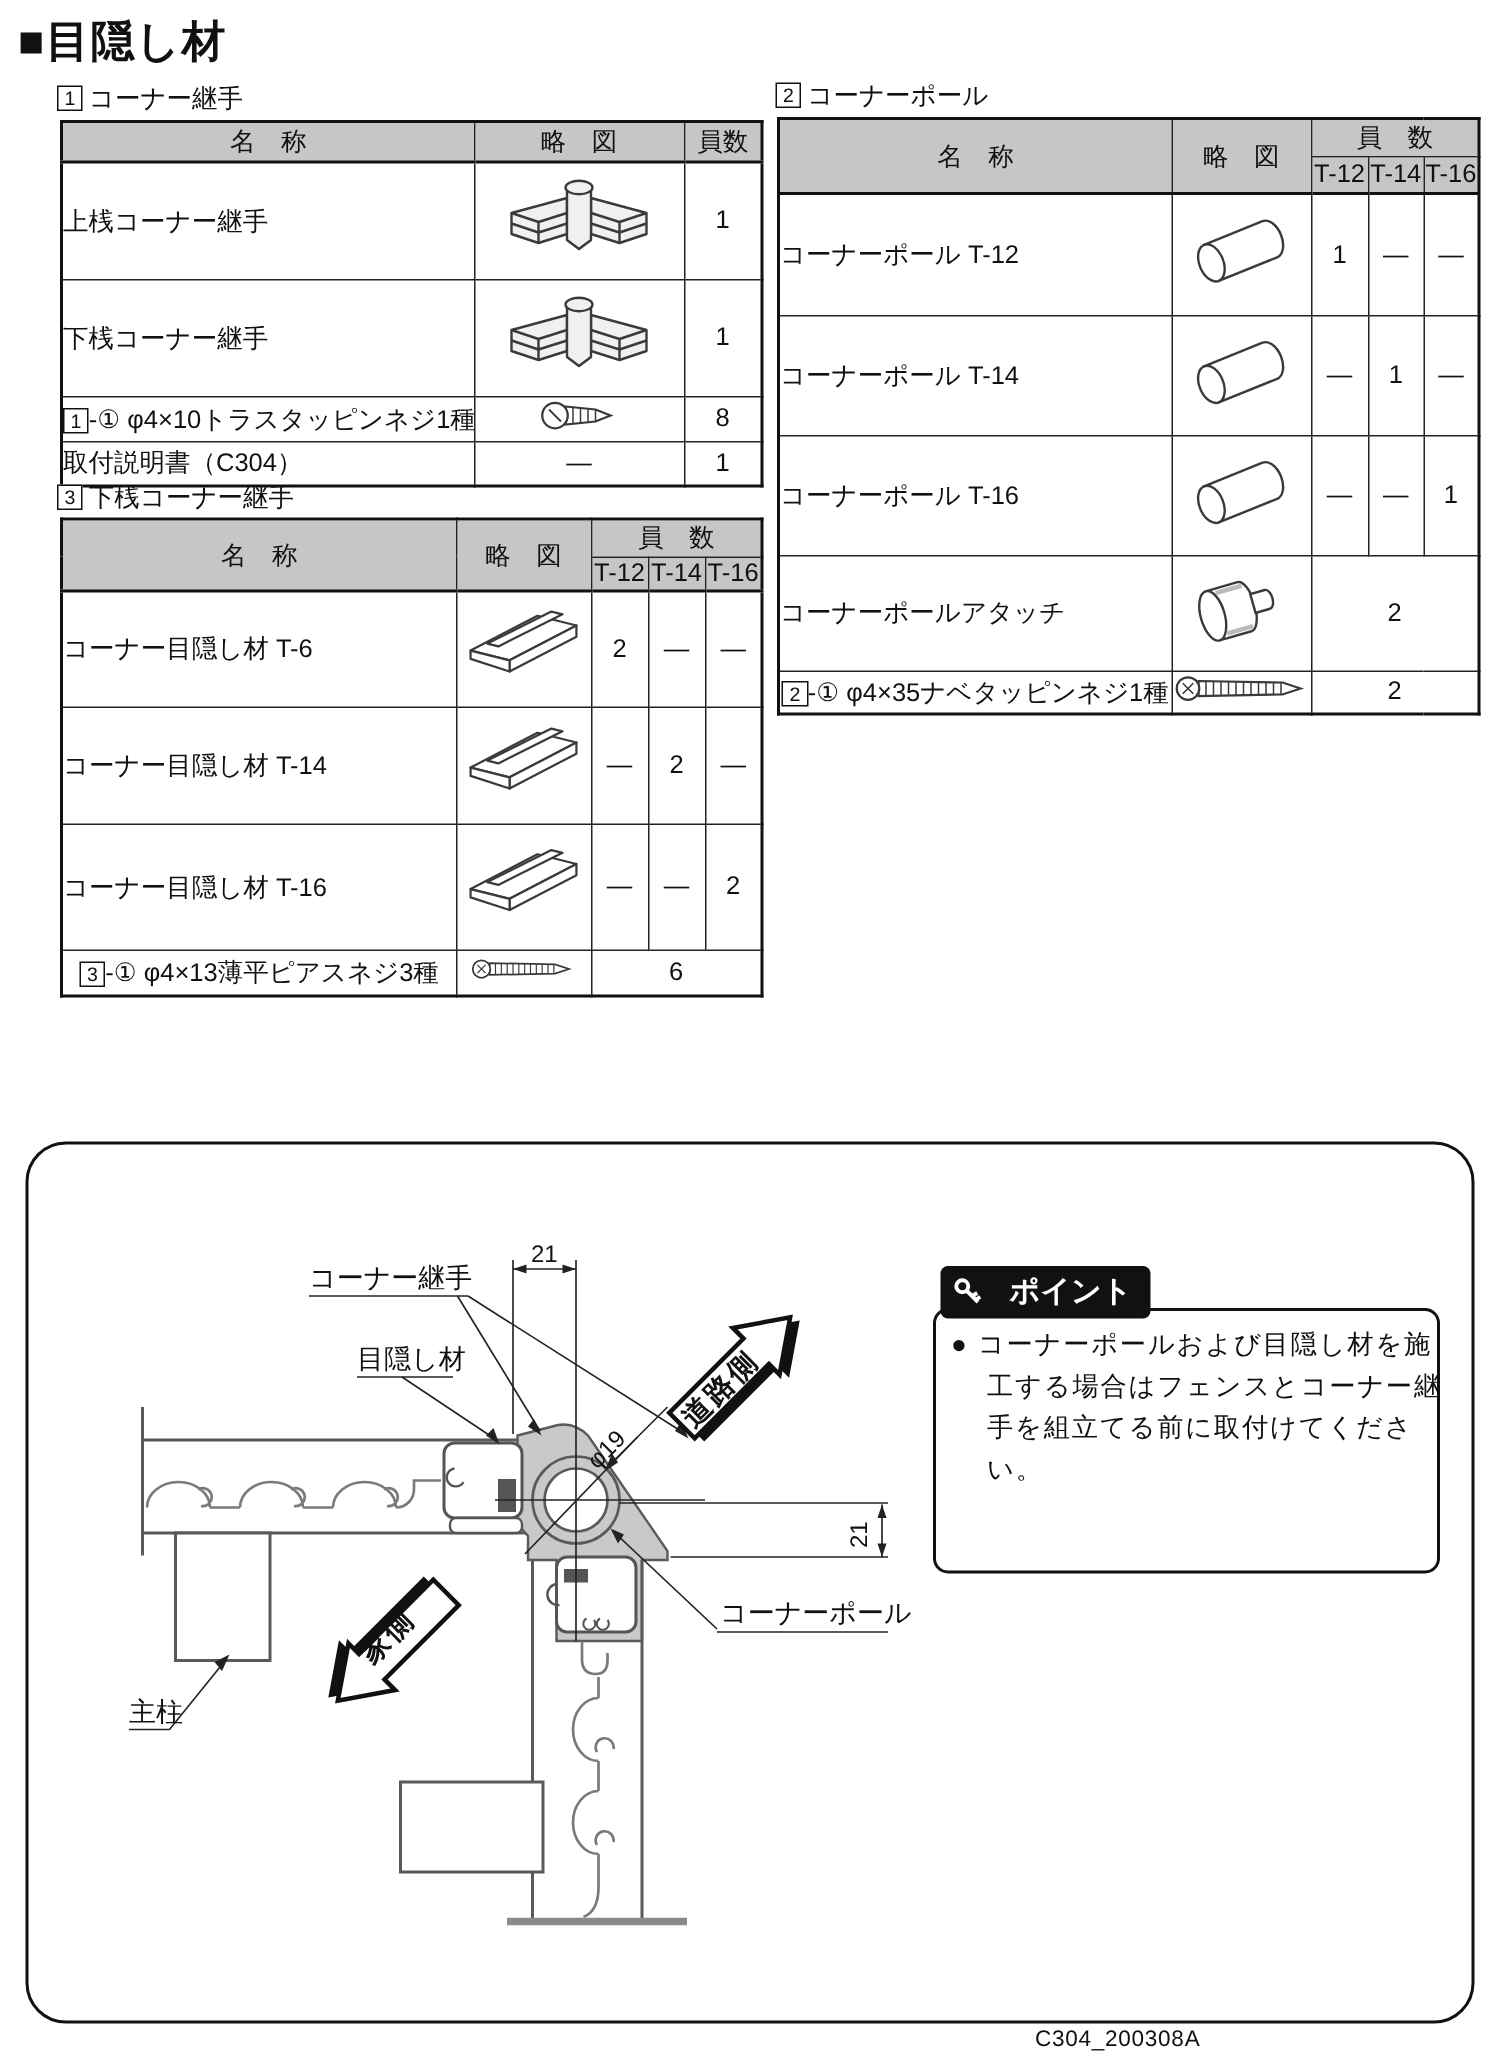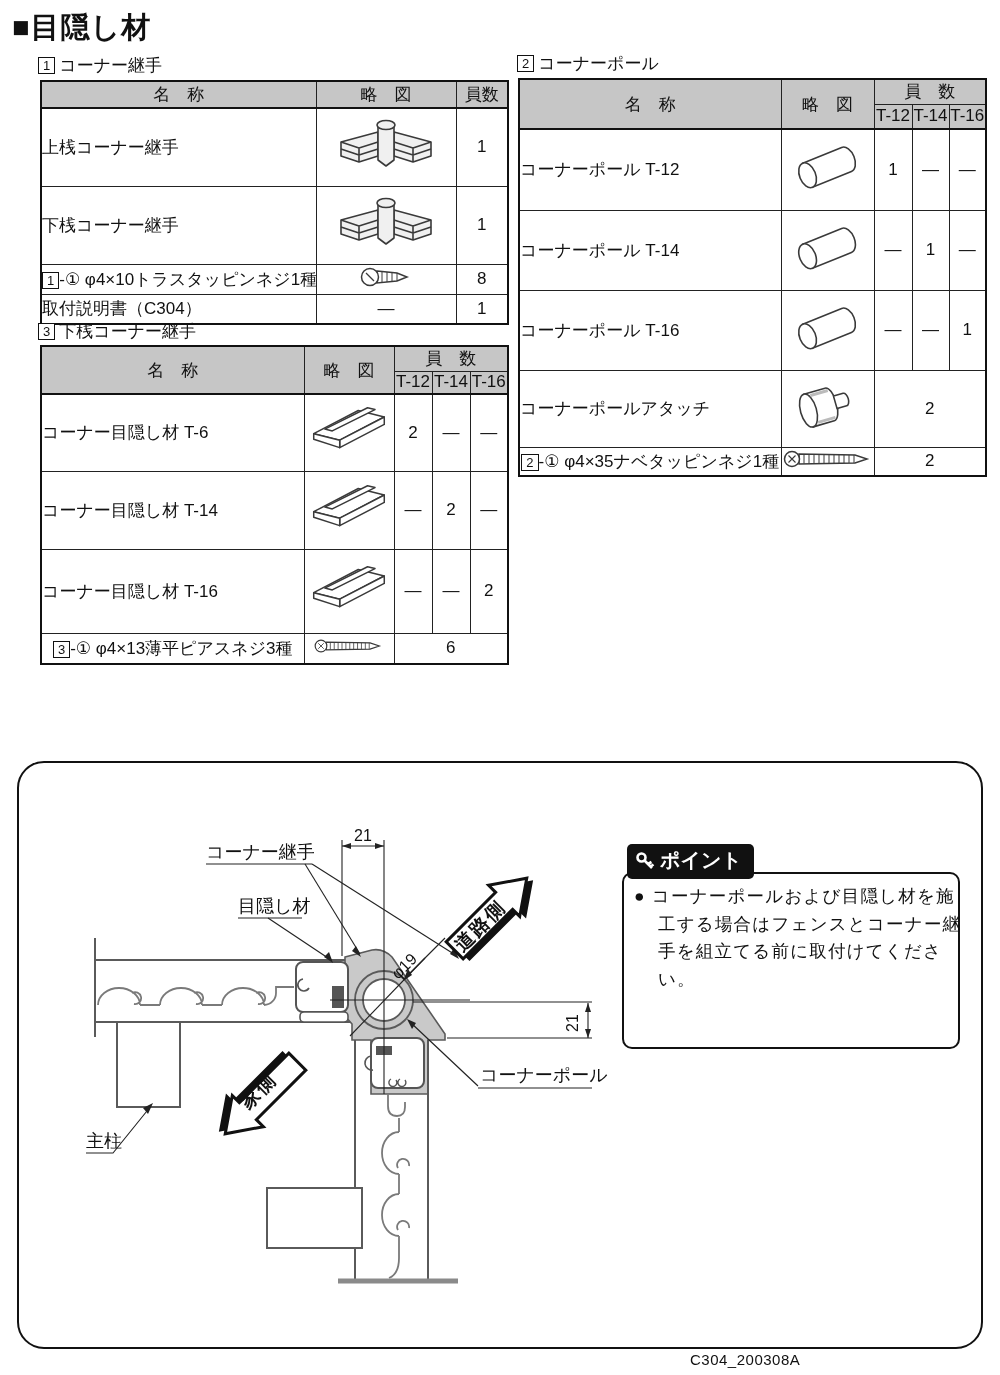--- a/index.html
+++ b/index.html
@@ -20,21 +20,21 @@
   table.parts{border:2px solid #111;}
   table.parts th{background:#c6c6c6;}
   table.parts .hdr{border-bottom:2.5px solid #111;margin-top:44px;}
   td.nm{text-align:left;padding-left:10px;}
   td.ct{text-align:center;}
   td.sm{font-size:15.5px;text-align:center;}
   .subh{font-size:13.5px;background:#c6c6c6;}
   
   .point-box{left:622px;top:872px;width:334px;height:173px;border:2px solid #111;border-radius:10px;background:#fff;}
   .point-badge{left:627px;top:844px;background:#111;color:#fff;border-radius:5px;
-      padding:3px 12px 5px 8px;font-size:20px;font-weight:bold;display:flex;align-items:center;gap:5px;z-index:3;}
+      padding:3px 12px 5px 8px;font-size:20px;font-weight:bold;display:flex;align-items:center;gap:18px;z-index:3;}
   .point-text{left:634px;top:883px;width:312px;font-size:17.5px;line-height:27.5px;
       letter-spacing:1.2px;padding-left:24px;text-indent:-24px;z-index:3;}
   .footer{left:690px;top:1351px;width:292px;font-size:15px;letter-spacing:.5px;}
   svg text{font-family:"Liberation Sans","DejaVu Sans",sans-serif;}
 </style>
 </head>
 <body>
 
 <svg width="0" height="0" style="position:absolute">
   <defs>

